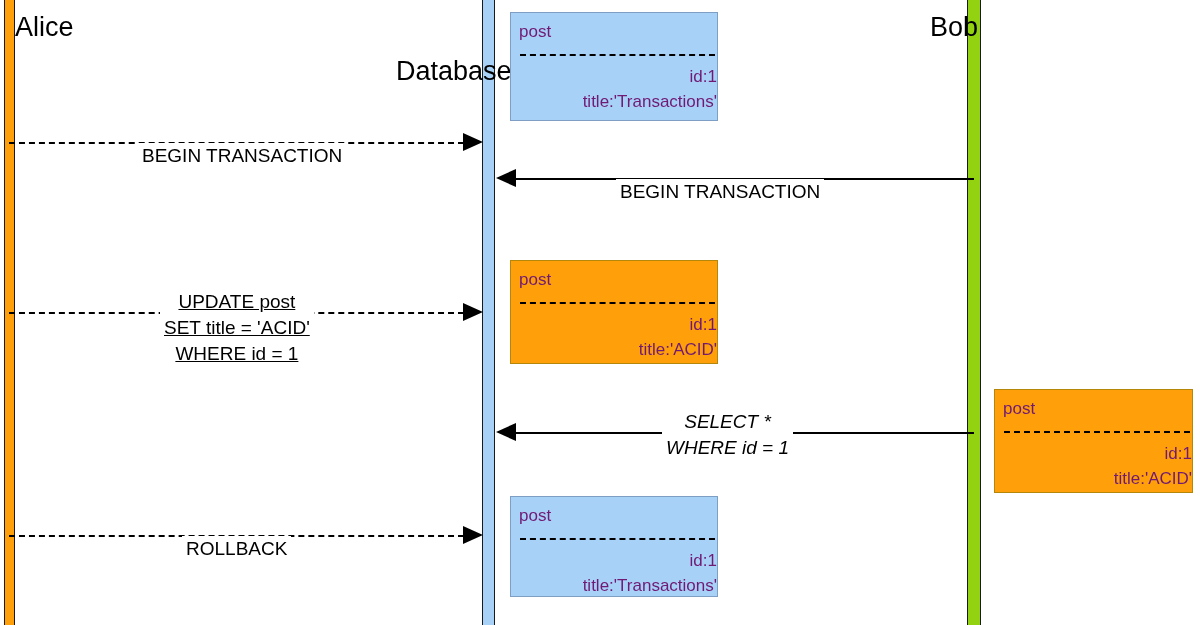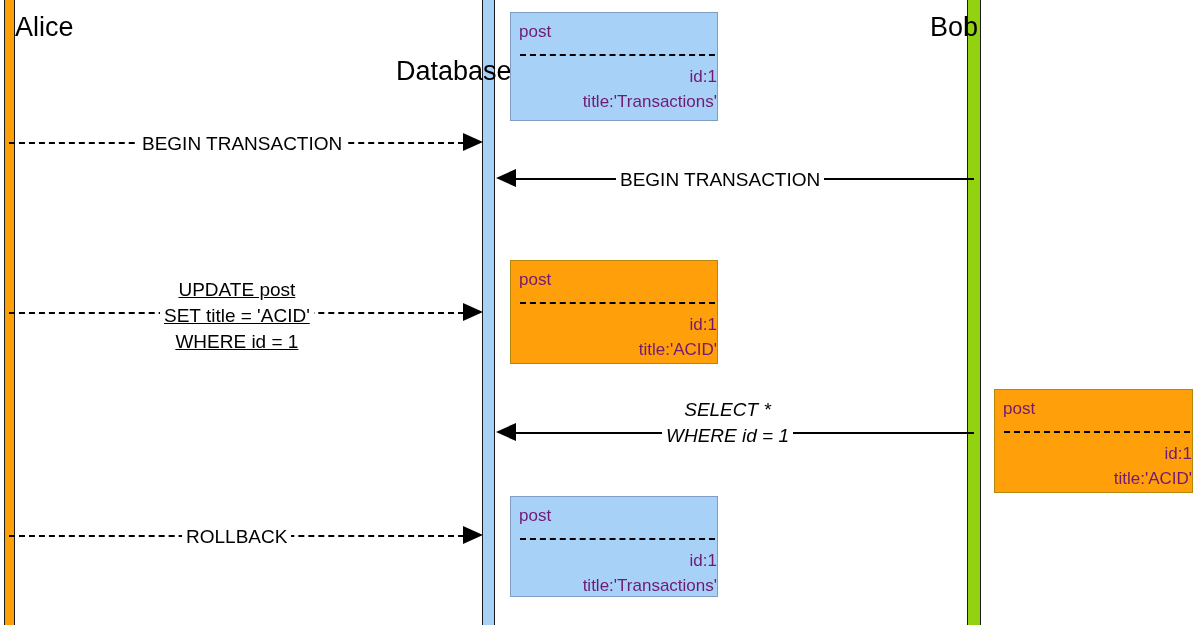--- a/index.html
+++ b/index.html
@@ -99,20 +99,21 @@
 
   .msg-label {
     position: absolute;
     font-size: 19px;
     line-height: 1.37;
     color: #000000;
     background: #ffffff;
     white-space: nowrap;
     text-align: center;
     padding: 0 4px;
+    margin-top: 12px;
   }
   .msg-label span { display: block; }
 </style>
 </head>
 <body>
 
 <div id="canvas">
 
   <div class="lifeline lifeline-alice"></div>
   <div class="lifeline lifeline-db"></div>

